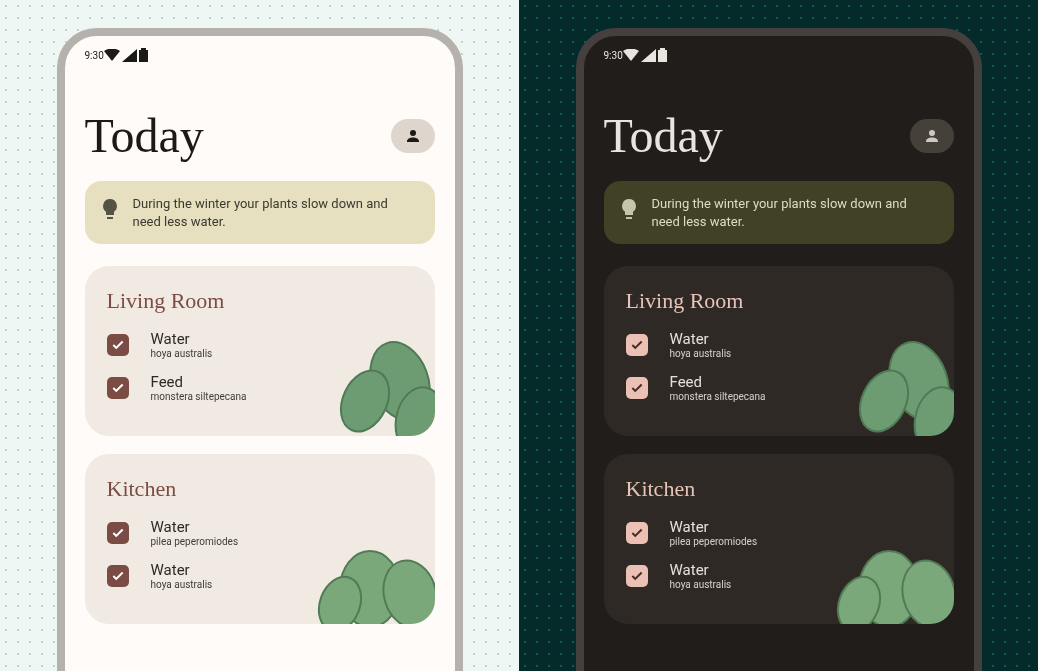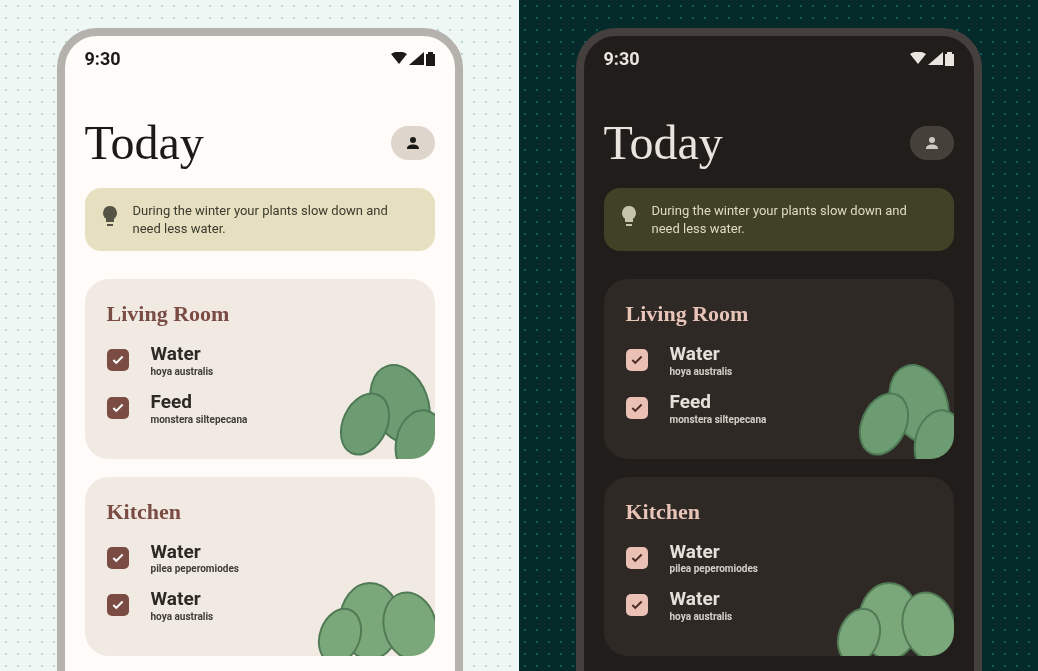--- a/index.html
+++ b/index.html
@@ -35,25 +35,25 @@
     border: 8px solid;
     padding: 0;
     overflow: hidden;
     position: relative;
   }
   .panel-light .phone { border-color: #b5b1ac; background: #fffbf8; }
   .panel-dark  .phone { border-color: #45403e; background: #211d1a; }
 
   .statusbar {
     display: flex;
-    justify-content: space-between;
+    justify-content: flex-start;
     align-items: center;
     padding: 12px 20px 6px 20px;
-    font-size: 18px;
-    font-weight: 700;
+    font-size: 10px;
+    font-weight: 400;
   }
   .panel-light .statusbar { color: #1c1a17; }
   .panel-dark  .statusbar { color: #eae4df; }
   .status-icons { display: flex; gap: 2px; align-items: center; }
 
   .content { padding: 0 20px; }
 
   .header {
     display: flex;
     justify-content: space-between;
@@ -76,35 +76,34 @@
   }
   .panel-light .avatar-btn { background: #ded5cc; color:#1c1a17;}
   .panel-dark  .avatar-btn { background: #454039; color:#cfc8bf;}
 
   .tip {
     display: flex;
     align-items: center;
     gap: 14px;
     padding: 14px 16px;
     border-radius: 16px;
-    margin-bottom: 28px;
+    margin-bottom: 22px;
     font-size: 13px;
     line-height: 1.35;
   }
   .panel-light .tip { background: #e6e0c0; color: #3b3a2e; }
   .panel-dark  .tip { background: #414126; color: #dedcc1; }
   .tip-icon { flex-shrink: 0; }
 
   .card {
     border-radius: 24px;
     padding: 22px 22px 20px 22px;
     margin-bottom: 18px;
     position: relative;
     overflow: hidden;
-    font-weight: bold;
   }
   .panel-light .card { background: #f1eae3; }
   .panel-dark  .card { background: #2e2925; }
 
   .room-title {
     font-family: Georgia, "Times New Roman", serif;
     font-size: 22px;
     margin-bottom: 16px;
   }
   .panel-light .room-title { color: #7a4c43; }
@@ -118,21 +117,21 @@
   }
   .task:last-child { margin-bottom: 0; }
   .check {
     width: 22px; height: 22px;
     border-radius: 5px;
     display: flex; align-items: center; justify-content: center;
     flex-shrink: 0;
   }
   .panel-light .check { background: #7a4c43; color: #fff; }
   .panel-dark  .check { background: #eac1b4; color: #4a2d25; }
-  .task-label { font-size: 19px; line-height: 1.2; }
+  .task-label { font-size: 15px; line-height: 1.2; }
   .task-sub   { font-size: 10px; opacity: .9; }
   .panel-light .task-label, .panel-light .task-sub { color: #2d2a26; }
   .panel-dark  .task-label, .panel-dark  .task-sub { color: #e7e0d9; }
 
   .plant { position: absolute; right: -10px; bottom: -10px; }
 </style>
 </head>
 <body>
 
 <div class="panel panel-light">

